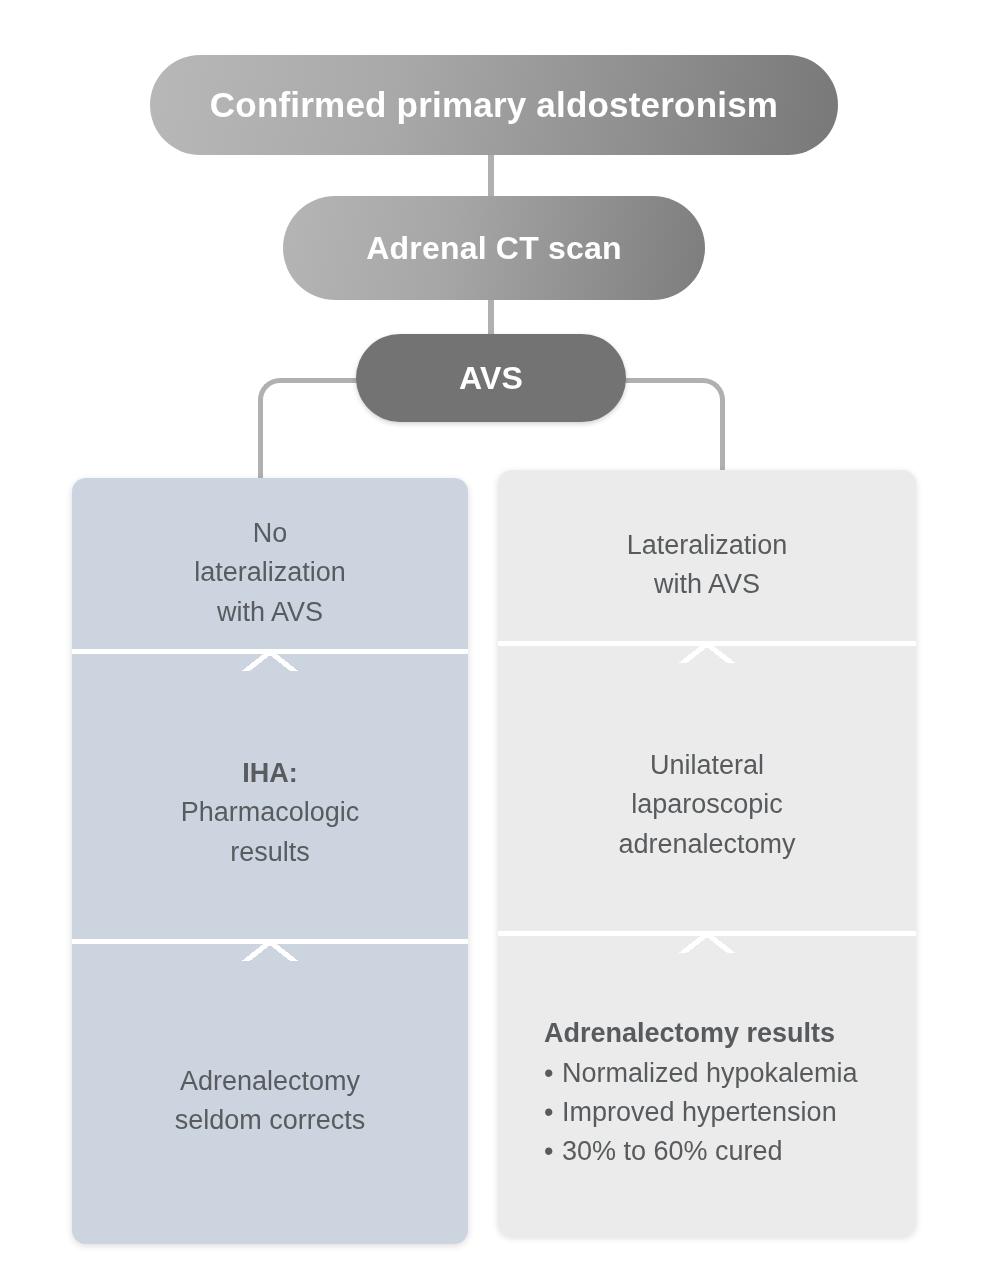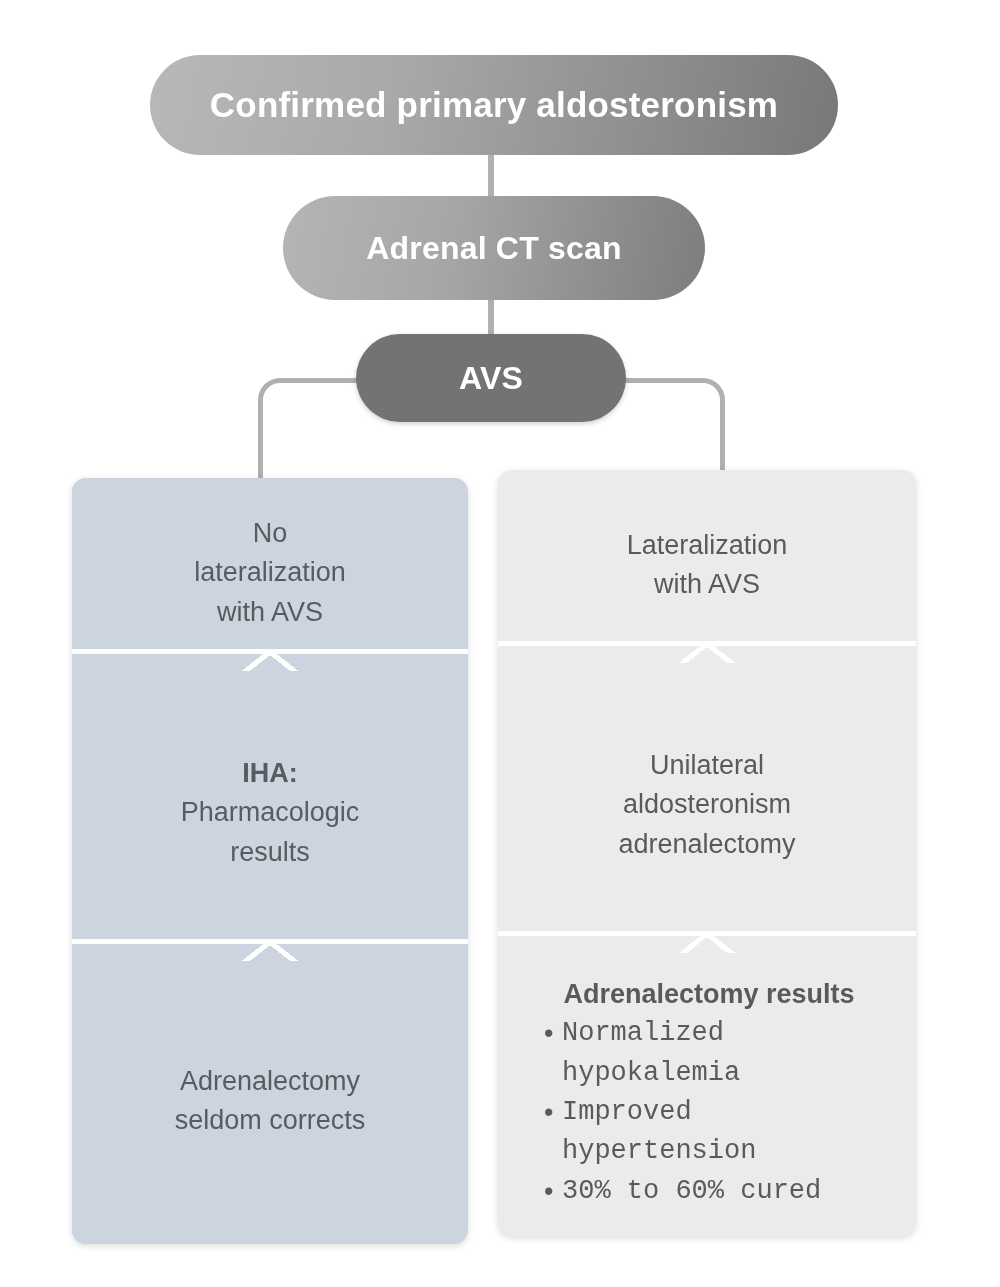--- a/index.html
+++ b/index.html
@@ -153,37 +153,37 @@
 
   
   .results-block {
     text-align: left;
     width: 100%;
     padding-left: 26px;
     box-sizing: border-box;
   }
   .results-title {
     font-weight: bold;
-    text-align: center;
+    text-align: left;
     margin-bottom: 0;
     padding-right: 22px;
   }
   .bullet-row {
     display: flex;
     align-items: flex-start;
     line-height: 1.46;
   }
   .bullet-dot {
     flex: 0 0 auto;
     width: 18px;
     text-align: left;
     font-size: 27px;
     line-height: 1.46;
   }
-  .bullet-text { flex: 1 1 auto; font-family: Liberation Mono, monospace; }
+  .bullet-text { flex: 1 1 auto; }
 </style>
 </head>
 <body>
 
 <div class="conn conn-v-1"></div>
 <div class="conn conn-v-2"></div>
 <div class="elbow elbow-left"></div>
 <div class="elbow elbow-right"></div>
 
 <div class="pill pill-title">
@@ -233,21 +233,21 @@
     <div>Lateralization</div>
     <div>with AVS</div>
     <div class="cell-sep">
       <div class="bar"></div>
       <div class="notch"></div>
     </div>
   </div>
 
   <div class="cell row-2">
     <div>Unilateral</div>
-    <div>aldosteronism</div>
+    <div>laparoscopic</div>
     <div>adrenalectomy</div>
     <div class="cell-sep">
       <div class="bar"></div>
       <div class="notch"></div>
     </div>
   </div>
 
   <div class="cell row-3">
     <div class="results-block">
       <div class="results-title">Adrenalectomy results</div>

